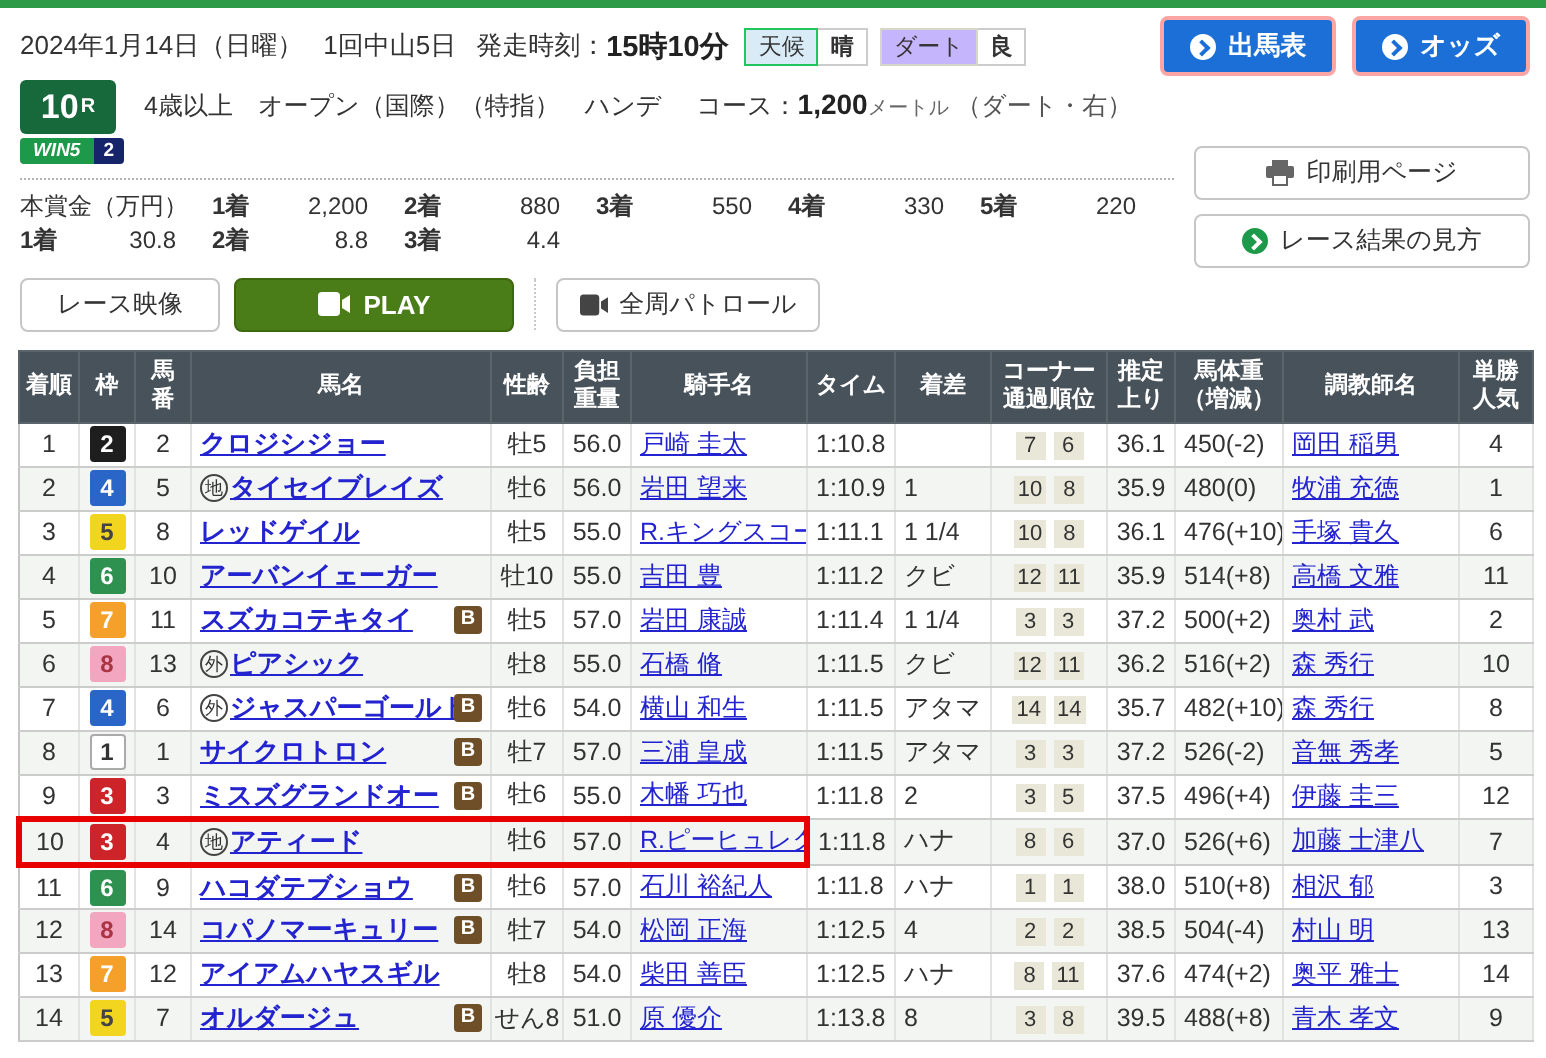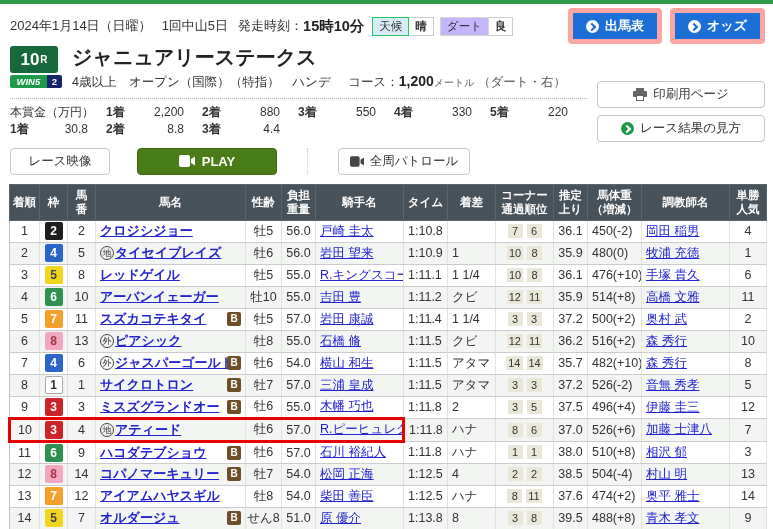--- a/index.html
+++ b/index.html
@@ -16,21 +16,21 @@
   
   .topbar { display:flex; align-items:center; padding:4px 8px 1px 10px; }
   .date-line { display:flex; align-items:center; white-space:nowrap; }
   .date-line .seg { margin-right:10px; }
   .start-time { font-weight:bold; font-size:14.5px; color:#222; }
   .tags { display:flex; align-items:stretch; margin-left:8px; font-size:11.5px; }
   .tag-label { background:#d9ebf7; border:1px solid #22c55e; padding:1px 6px; display:flex; align-items:center; }
   .tag-label.track { background:#c4b5fd; border-color:#d6d6ca; margin-left:6px; }
   .tag-value { background:#fff; border:1px solid #ccc; border-left:none; padding:1px 6px; font-weight:bold; display:flex; align-items:center; }
   .topbar-buttons { margin-left:auto; display:flex; gap:8px; }
-  .btn-blue { background:#1b6fd6; border:5px solid #fca5a5; color:#fff; font-weight:bold;
+  .btn-blue { background:#1b6fd6; border:2px solid #fca5a5; color:#fff; font-weight:bold;
     font-size:13px; padding:4px 13px; border-radius:4px; display:flex; align-items:center; gap:6px; cursor:pointer; }
   .circ-white { width:13px; height:13px; border-radius:50%; background:#fff; position:relative; flex:0 0 13px; }
   .circ-white::after { content:''; position:absolute; left:3px; top:4px; width:4px; height:4px;
     border-top:2px solid #1b6fd6; border-right:2px solid #1b6fd6; transform:rotate(45deg); }
   .circ-green { width:13px; height:13px; border-radius:50%; background:#1d9a49; position:relative; flex:0 0 13px; }
   .circ-green::after { content:''; position:absolute; left:3px; top:4px; width:4px; height:4px;
     border-top:2px solid #fff; border-right:2px solid #fff; transform:rotate(45deg); }
 
   
   .main-flex { display:flex; padding:1px 8px 0 10px; }
@@ -58,21 +58,21 @@
   .dotted { border-top:1px dotted #b5b5b5; margin:7px 0 5px 0; }
 
   
   .prize { font-size:12px; line-height:1.45; }
   .prize-row { display:flex; white-space:nowrap; }
   .prize-label { width:96px; flex:0 0 96px; }
   .prize-rank { font-weight:bold; width:28px; text-align:left; }
   .prize-val { width:50px; text-align:right; margin-right:18px; }
 
   
-  .video-row { display:flex; align-items:center; margin-top:9px;gap:20px; }
+  .video-row { display:flex; align-items:center; margin-top:9px; }
   .btn-video { width:100px; }
   .btn-play { background:#4a7c17; border:1px solid #3c680e; color:#fff; font-weight:bold; width:140px;
     margin-left:7px; justify-content:center; display:flex; align-items:center; gap:7px; padding:5px 0;
     border-radius:4px; font-size:13px; cursor:pointer; }
   .vsep { border-left:1px dotted #c9c9c9; height:26px; margin:0 10px; }
   .btn-patrol { width:132px; }
 
   
   table.results { border-collapse:collapse; table-layout:fixed; width:757px; margin:9px 8px 0 8px;
     font-size:12.5px; border:1px solid #c4c4c4; }
@@ -144,21 +144,20 @@
         <div class="rnum">
           <span>10</span>
             <span class="sub">R</span>
         </div>
         <div class="win5">
           <span class="win5-main">WIN5</span>
           <span class="win5-num">2</span>
         </div>
       </div>
       <div class="race-main">
-        <div class="race-title">ジャニュアリーステークス</div>
         <div class="race-cond">
           <span class="cond-seg">4歳以上　オープン（国際）（特指）　ハンデ</span>
           <span>コース：</span><span class="course-distance">1,200</span><span class="course-unit">メートル</span>
           <span class="course-detail">（ダート・右）</span>
         </div>
       </div>
     </div>
 
     <div class="dotted"></div>
 

